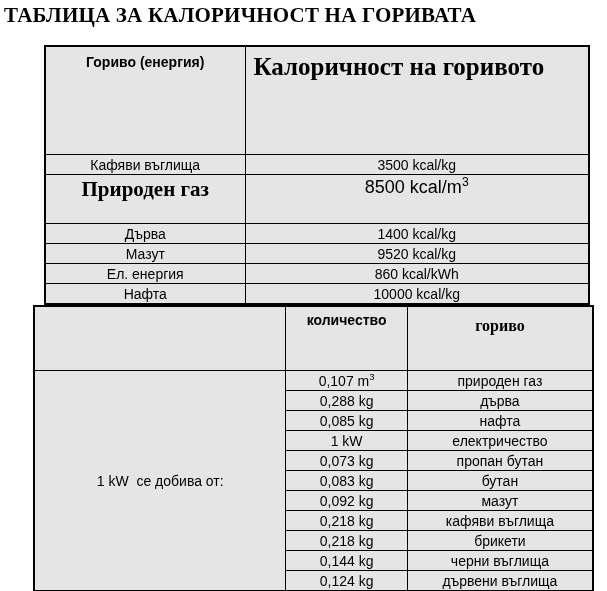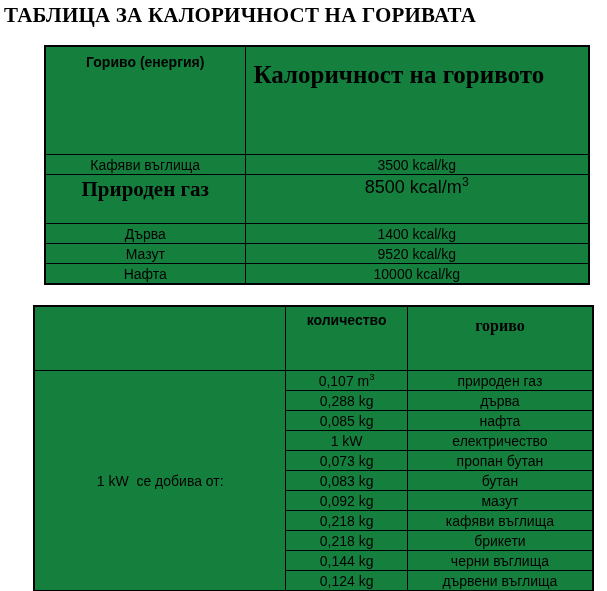--- a/index.html
+++ b/index.html
@@ -27,21 +27,21 @@
     line-height: 26px;
     letter-spacing: 0.2px;
     white-space: nowrap;
   }
 
   
   table.grid {
     position: absolute;
     border-collapse: collapse;
     table-layout: fixed;
-    background: #15803d;
+    background: #e5e5e5;
   }
   table.grid td, table.grid th {
     border: 1px solid #000000;
     padding: 0 4px;
     font-weight: normal;
     vertical-align: middle;
     text-align: center;
     font-size: 14px;
     line-height: 16px;
   }
@@ -62,21 +62,21 @@
     height: 100px;
     vertical-align: top;
     padding-top: 7px;
     font-family: "Liberation Sans", sans-serif;
     font-weight: bold;
     font-size: 14px;
     text-align: center;
   }
   #fuel-table th.head-value {
     vertical-align: top;
-    padding-top: 12px;
+    padding-top: 4px;
     padding-left: 8px;
     text-align: left;
     font-family: "Liberation Serif", serif;
     font-weight: bold;
     font-size: 25px;
     line-height: 32px;
   }
 
   #fuel-table td.row-name { height: 19px; }
   #fuel-table td.row-value { height: 19px; }
@@ -158,20 +158,24 @@
       <td class="name-bold">Природен газ</td>
       <td class="val"><span>8500 kcal/m</span><sup>3</sup></td>
     </tr>
     <tr>
       <td class="row-name">Дърва</td>
       <td class="row-value">1400 kcal/kg</td>
     </tr>
     <tr>
       <td class="row-name">Мазут</td>
       <td class="row-value">9520 kcal/kg</td>
+    </tr>
+    <tr>
+      <td class="row-name">Ел. енергия</td>
+      <td class="row-value">860 kcal/kWh</td>
     </tr>
     <tr>
       <td class="row-name">Нафта</td>
       <td class="row-value">10000 kcal/kg</td>
     </tr>
   </tbody>
 </table>
 
 <table class="grid" id="equiv-table">
   <colgroup>

